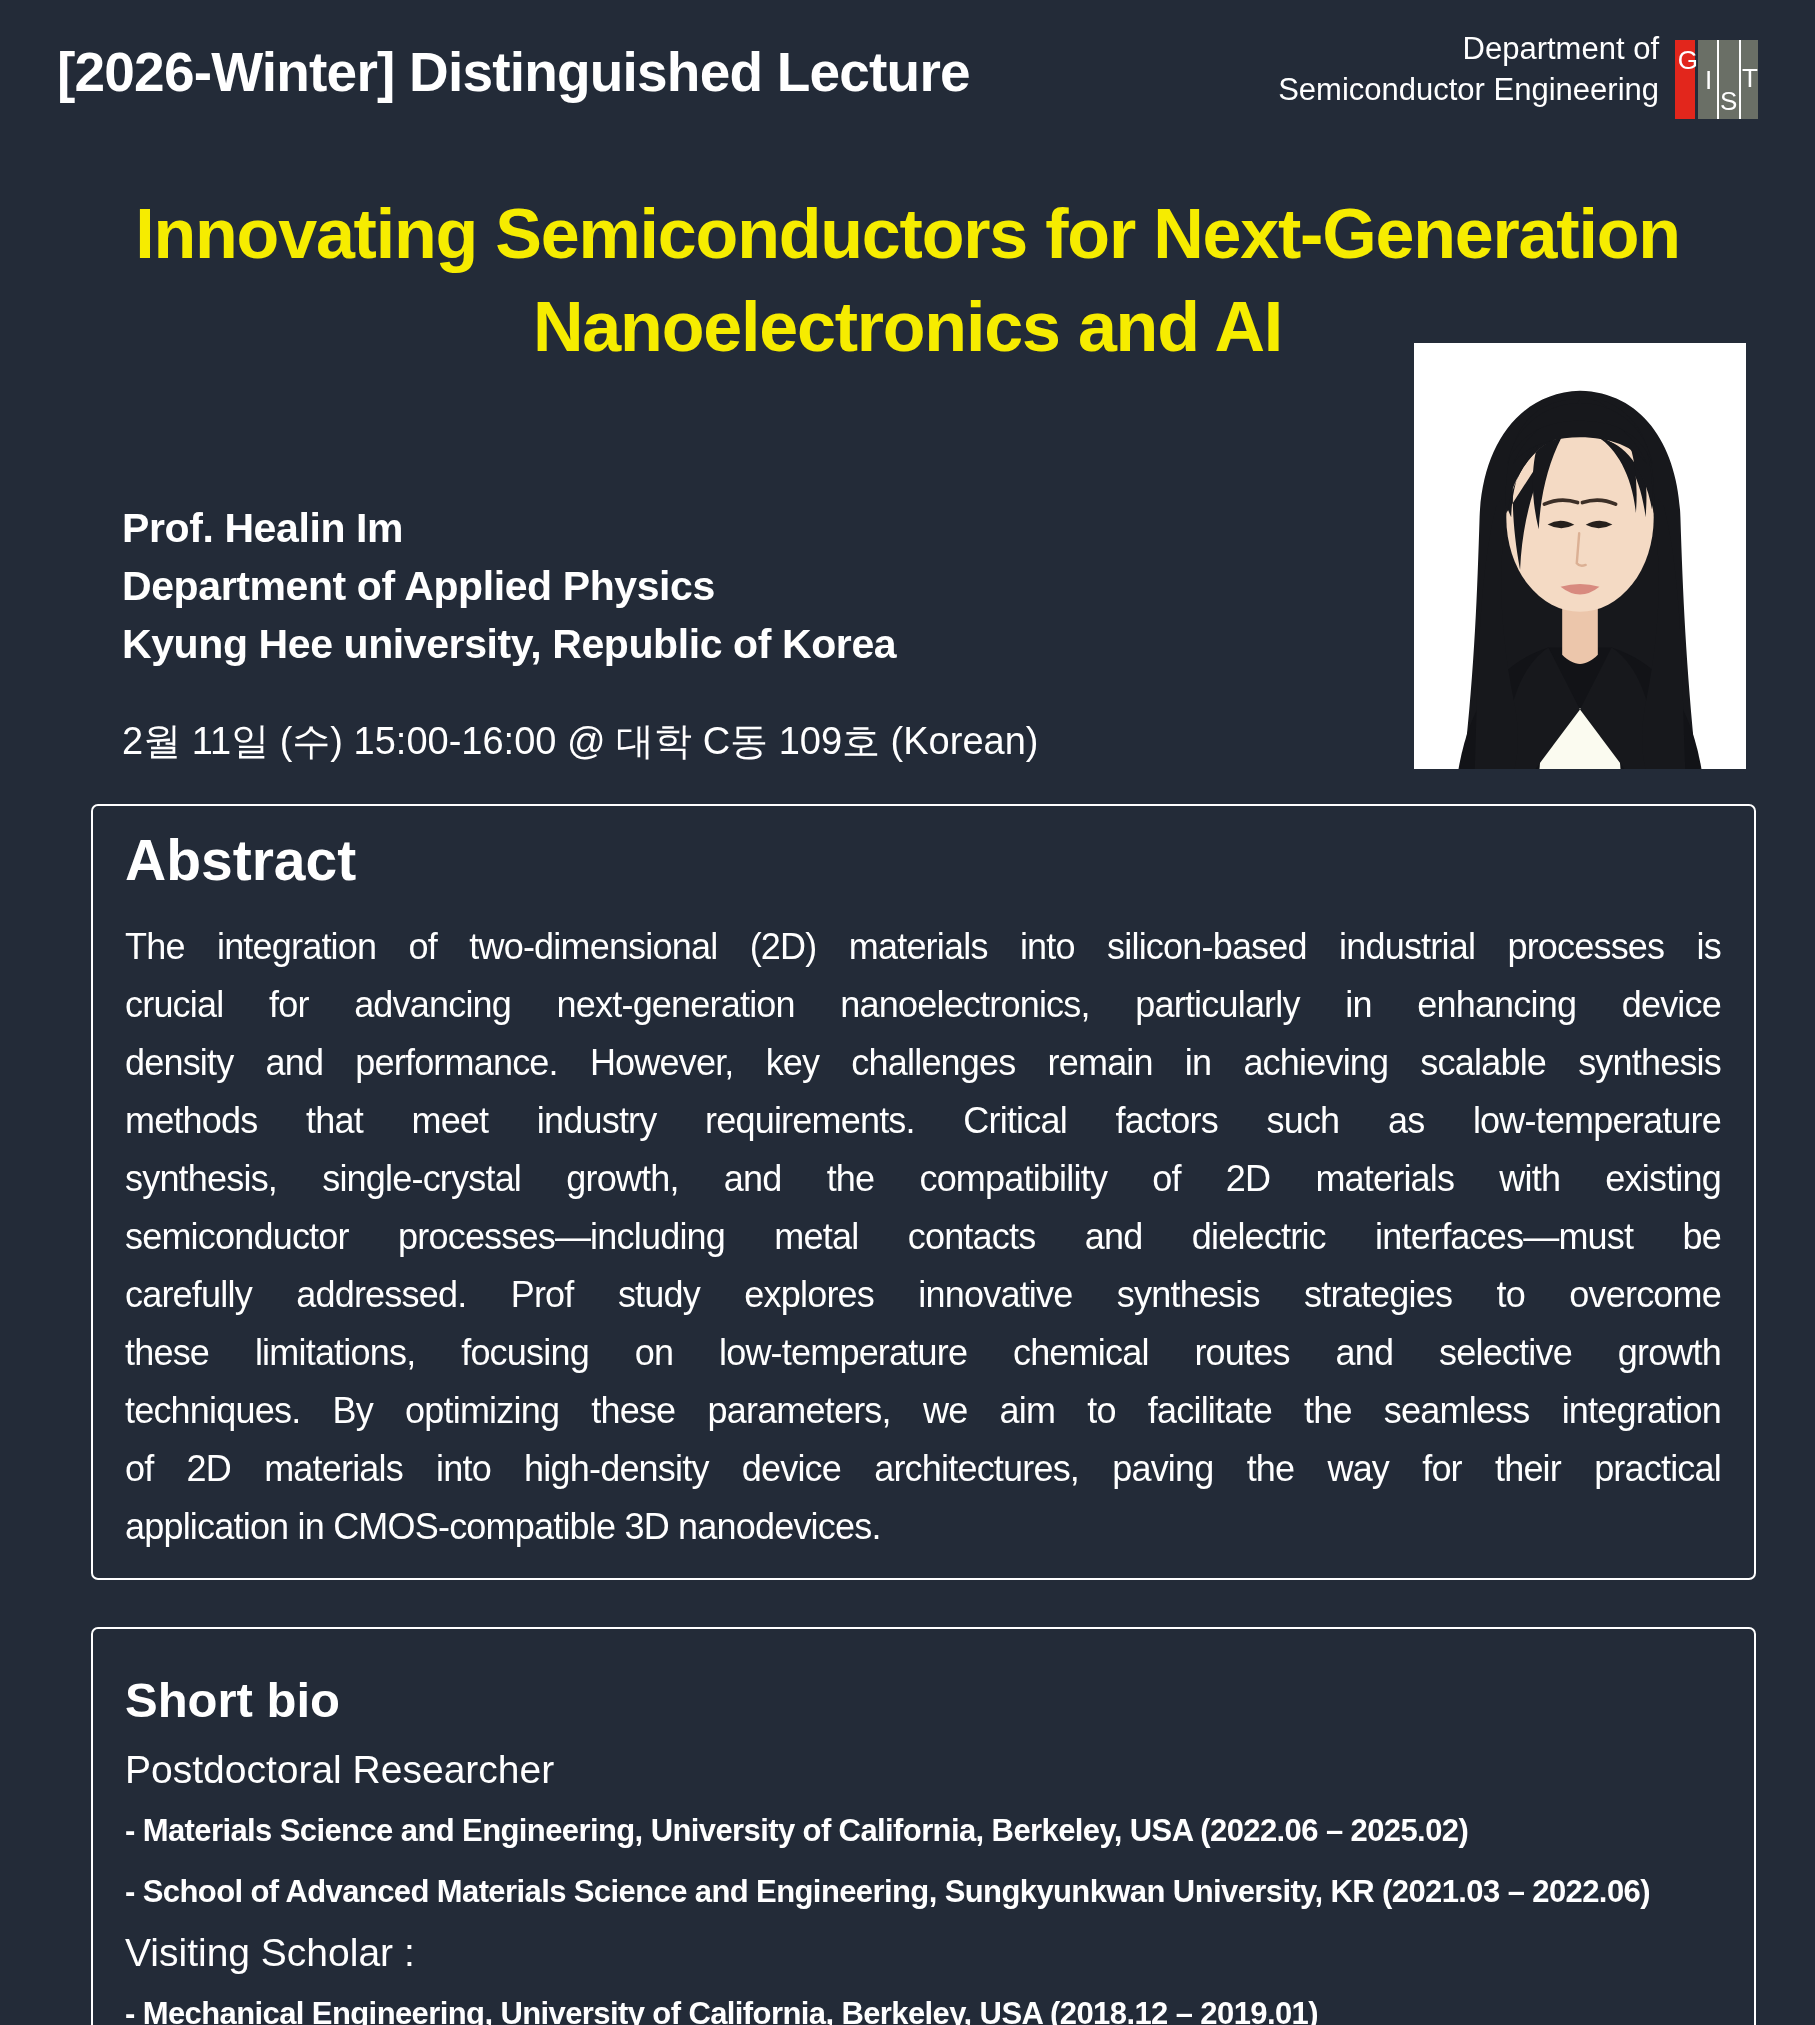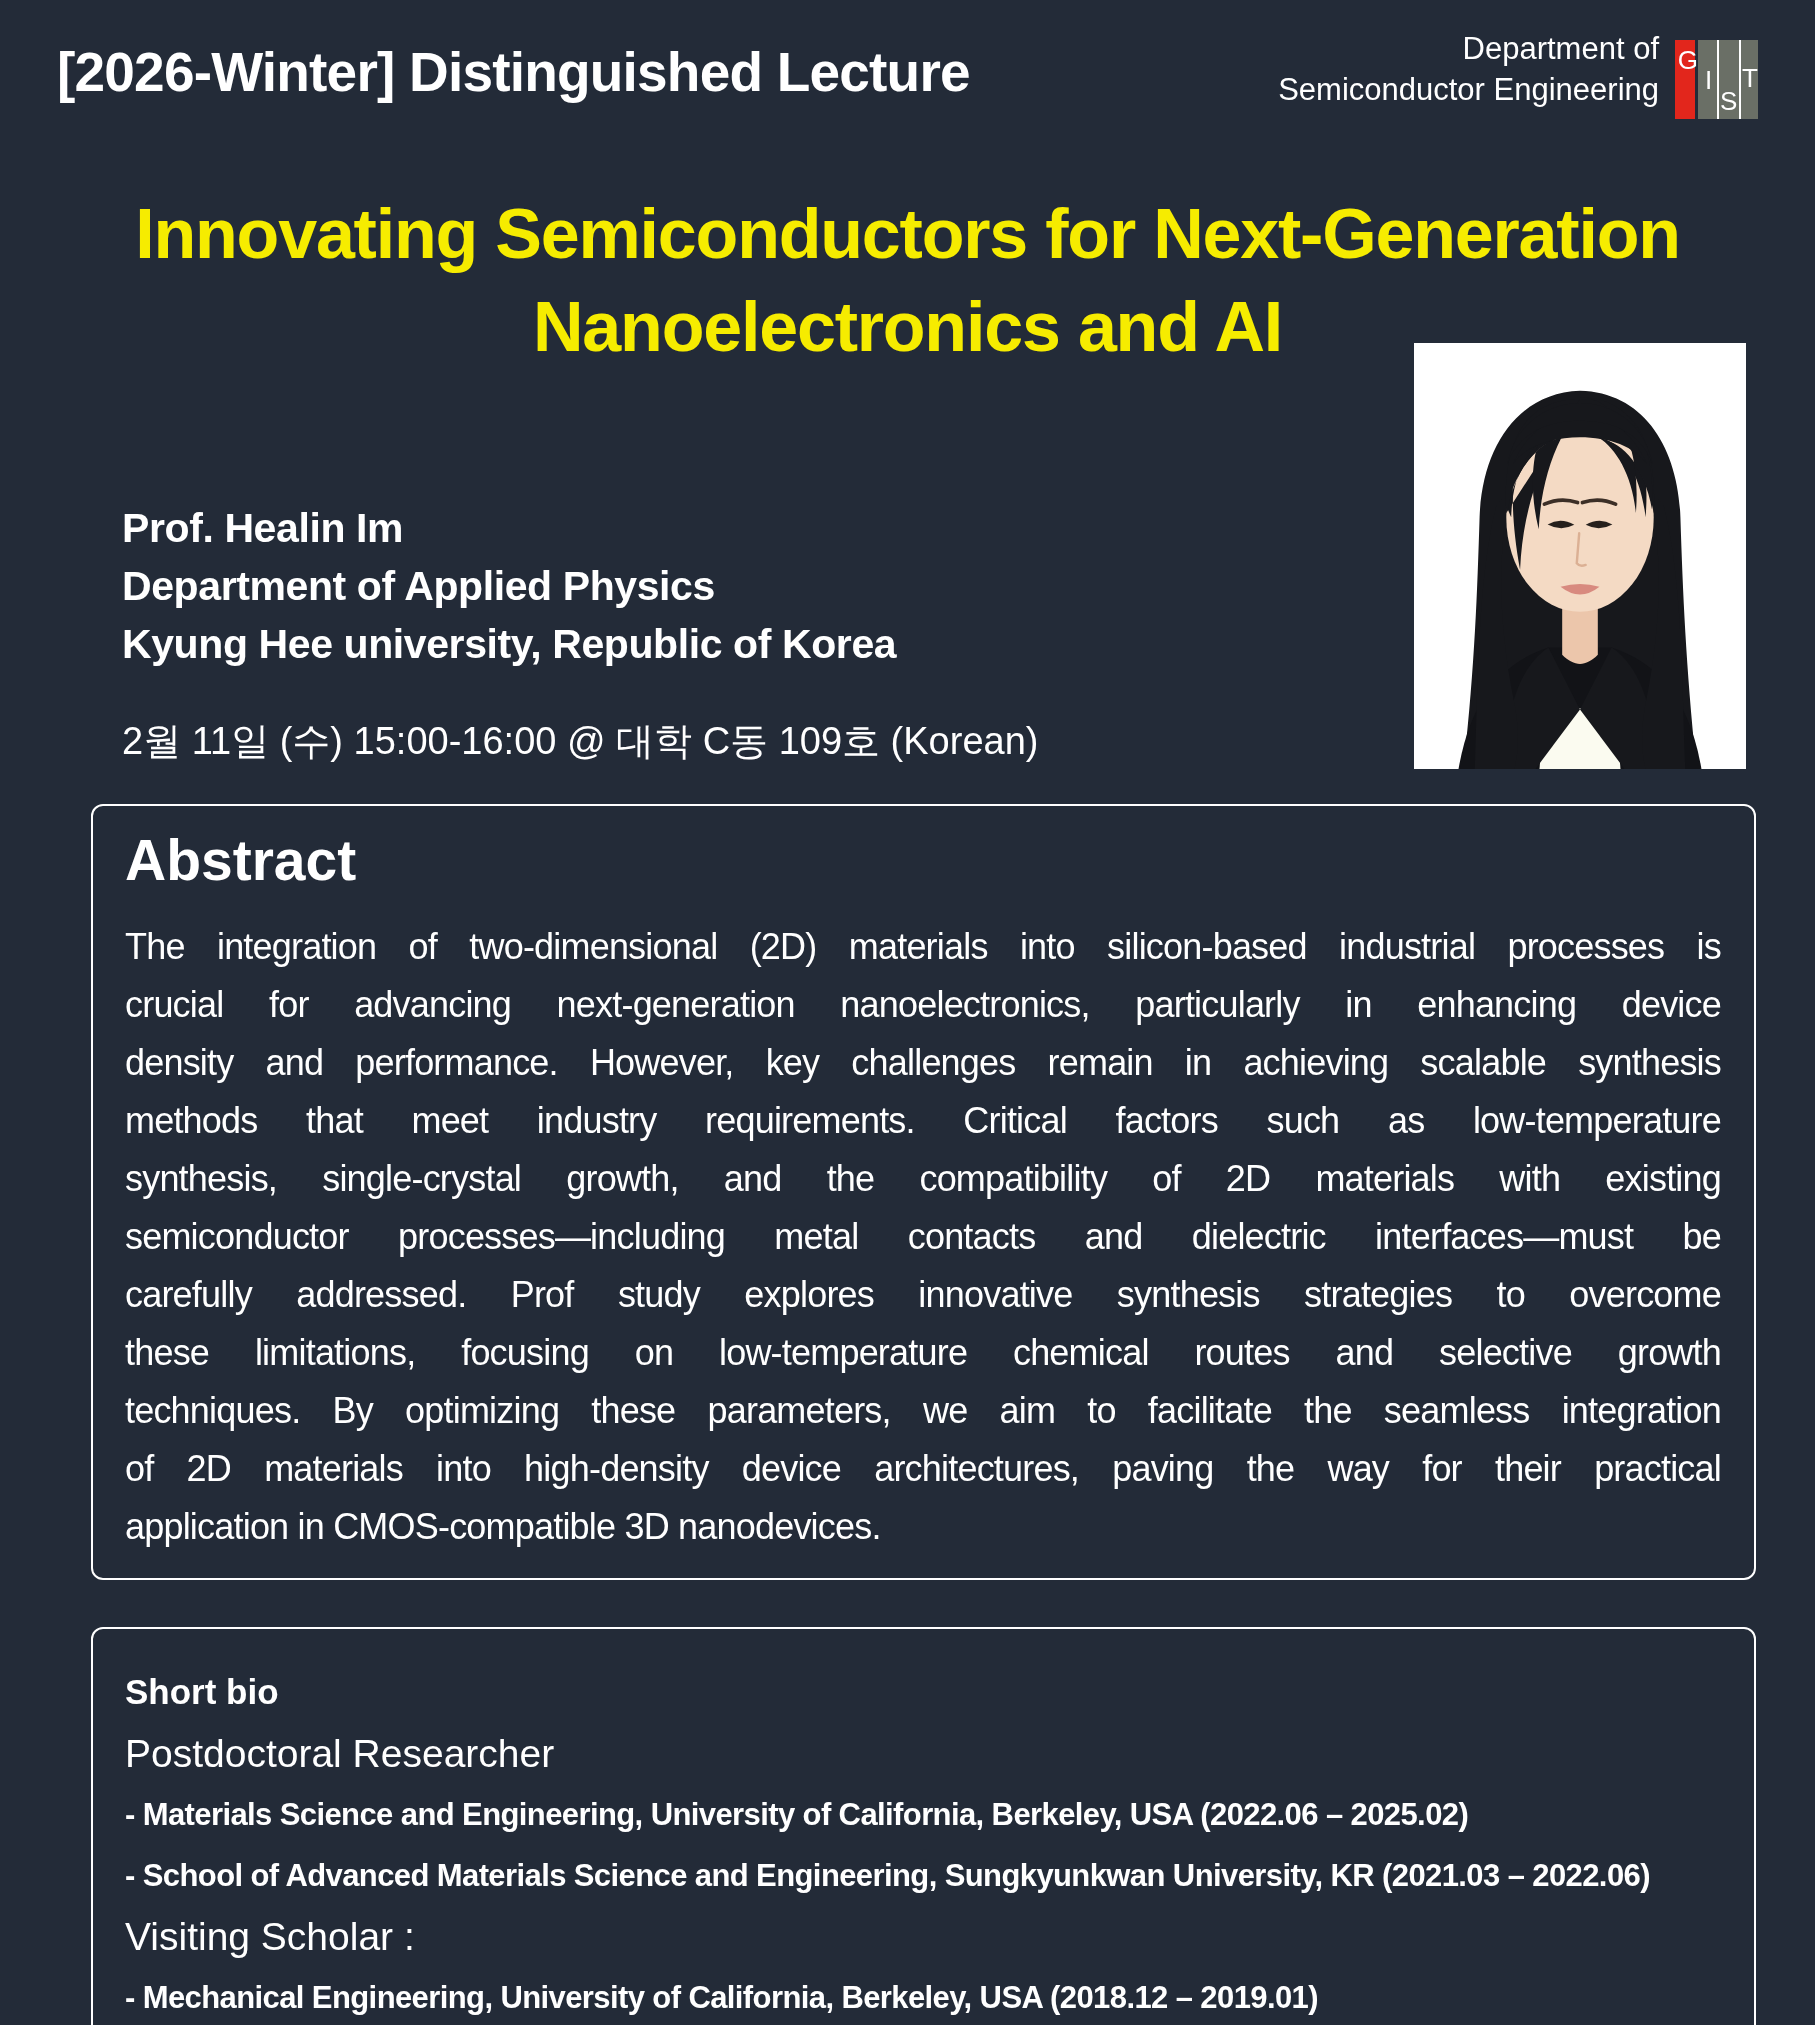--- a/index.html
+++ b/index.html
@@ -61,34 +61,34 @@
   
   .photo {
     position: absolute; left: 1414px; top: 343px;
     width: 332px; height: 426px; background: #ffffff; overflow: hidden;
   }
   .photo svg { display: block; }
 
   
   .box {
     position: absolute; left: 91px; width: 1665px;
-    border: 2px solid #ffffff; border-radius: 12px; box-sizing: border-box;
+    border: 2px solid #ffffff; border-radius: 7px; box-sizing: border-box;
   }
   .abstract-box { top: 804px; height: 776px; }
   .bio-box      { top: 1627px; height: 603px; }
 
   .abstract-heading { margin: 21px 0 0 32px; font-size: 57px; font-weight: bold; }
   .abstract-body {
     margin: 25px 33px 0 32px;
     font-size: 36px; line-height: 58px; letter-spacing: -0.8px;
   }
   .abstract-body .jline { text-align: justify; text-align-last: justify; }
   .abstract-body .jline.last { text-align: justify; text-align-last: auto; }
 
-  .bio-heading { margin: 43px 0 0 32px; font-size: 35px; font-weight: bold; }
+  .bio-heading { margin: 43px 0 0 32px; font-size: 49px; font-weight: bold; }
   .bio-items   { margin: 11.3px 32px 0 32px; }
   .bio-item    { line-height: 61px; white-space: nowrap; }
   .bio-item.role   { font-size: 39px; font-weight: 400; }
   .bio-item.detail { font-size: 31px; letter-spacing: -0.6px; font-weight: 700; }
 </style>
 </head>
 <body>
 
 <div class="page">
 

